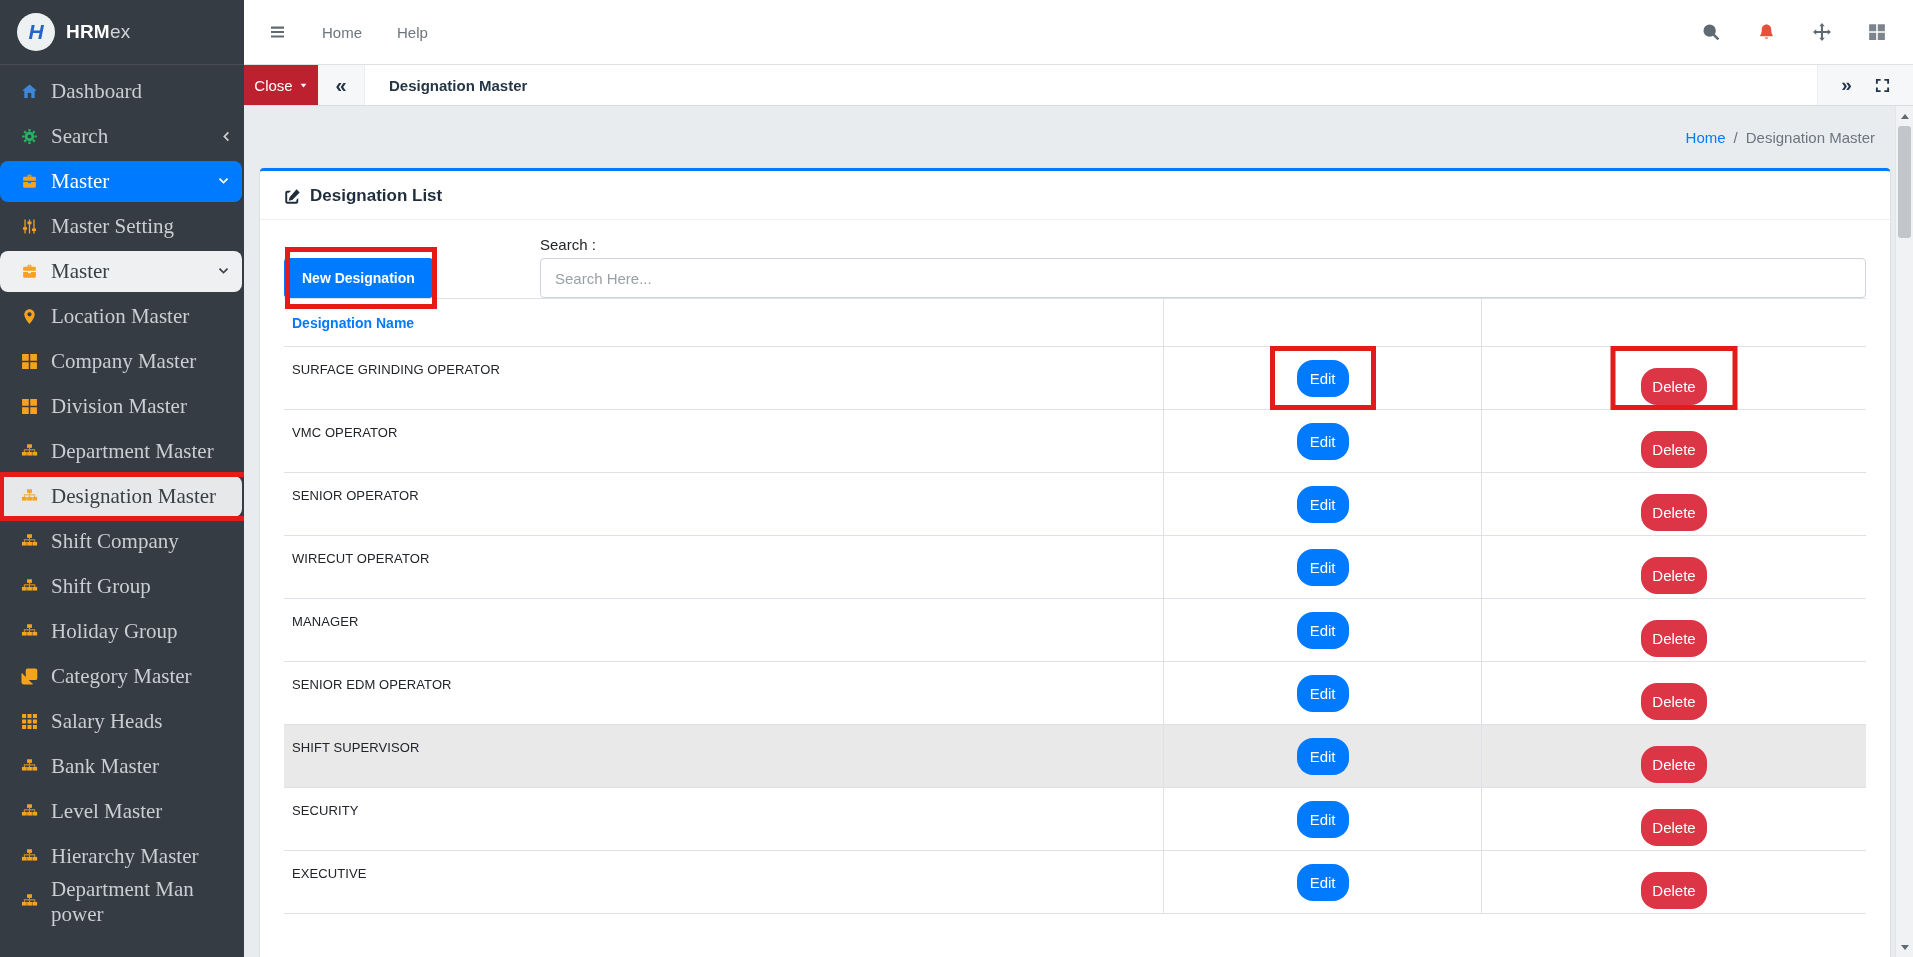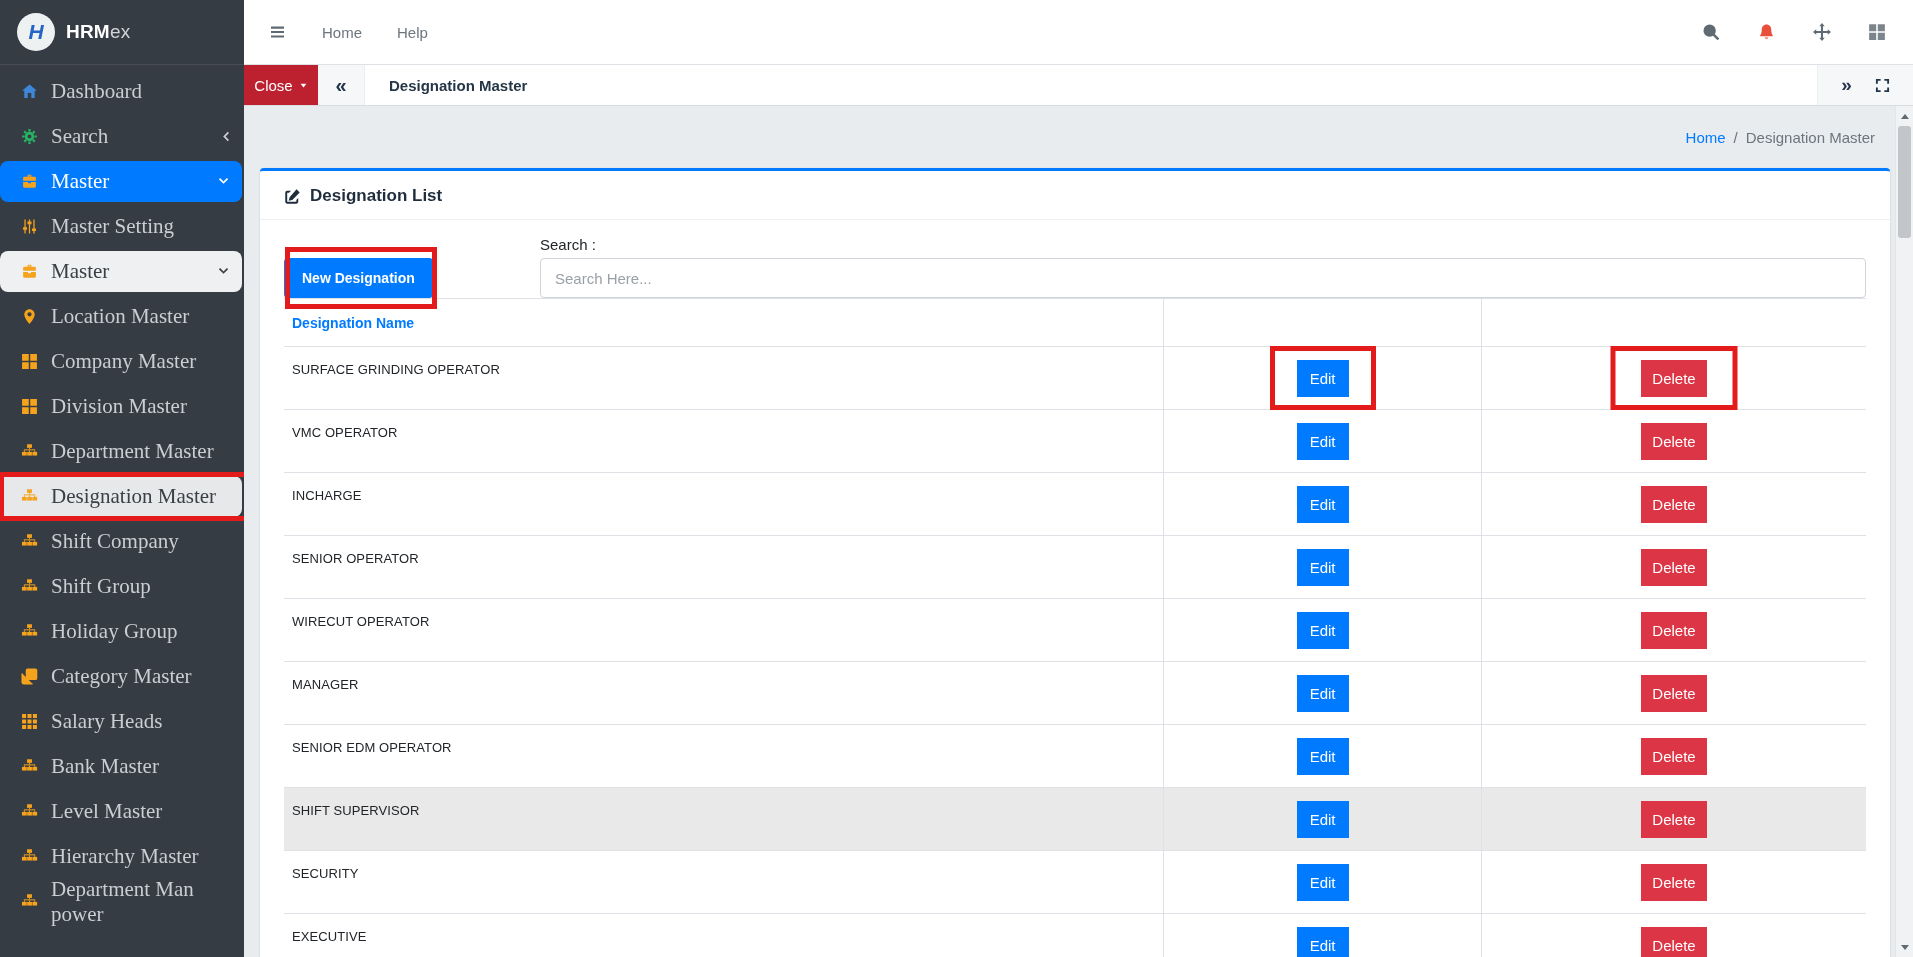--- a/index.html
+++ b/index.html
@@ -67,23 +67,23 @@
   .search-input { width:100%; height:40px; border:1px solid #ced4da; border-radius:4px; padding:0 14px; font-size:15px; color:#495057; outline:none; }
   .search-input::placeholder { color:#9aa0a6; }
 
   table.listing { width:100%; border-collapse:collapse; border-top:1px solid #dee2e6; table-layout:fixed; }
   thead th { height:48px; text-align:left; padding:0 8px; color:var(--primary,#007bff); font-size:14px; font-weight:700; border-bottom:1px solid #dee2e6; }
   tbody td { height:63px; border-bottom:1px solid #dee2e6; vertical-align:top; }
   td.c-name { padding:15px 8px 0; font-size:13px; color:#212529; letter-spacing:.1px; }
   th.c-edit, th.c-del, td.c-edit, td.c-del { border-left:1px solid #dee2e6; }
   td.c-edit, td.c-del { text-align:center; padding-top:13px; position:relative; }
   tr.hl { background:#e9e9e9; }
-  .btn { height:37px; border:none; border-radius:0; color:#fff; font-size:15px; cursor:pointer; position:relative; z-index:1; }
+  .btn { height:37px; border:none; border-radius:16px; color:#fff; font-size:15px; cursor:pointer; position:relative; z-index:1; }
   .btn-edit { background:var(--primary,#007bff); padding:0 13px; }
-  .btn-del  { background:var(--danger,#dc3545); padding:0 11px; }
+  .btn-del  { background:var(--danger,#dc3545); padding:0 11px;margin-top:8px; }
 
   
   .anno { position:absolute; border:5px solid var(--annotation,#e31b1b); pointer-events:none; z-index:4; }
   .anno-new  { left:calc(50% + 3px); top:50%; transform:translate(-50%,-50%); width:152px; height:62px; }
   .anno-edit { left:50%; top:31px; transform:translate(-50%,-50%); width:106px; height:64px; }
   .anno-del  { left:50%; top:31px; transform:translate(-50%,-50%); width:127px; height:64px; }
   .anno-side { left:-1px; top:-4px; right:-7px; bottom:-4px; }
 
   
   .scrollbar { position:absolute; right:0; top:106px; bottom:0; width:18px; background:#f1f2f4; border-left:1px solid #e3e6e8; z-index:20; }
@@ -456,25 +456,20 @@
                   <td class="c-name">SURFACE GRINDING OPERATOR</td>
                   <td class="c-edit"><span class="anno anno-edit"></span><button class="btn btn-edit">Edit</button></td>
                   <td class="c-del"><span class="anno anno-del"></span><button class="btn btn-del">Delete</button></td>
                 </tr>
                 <tr>
                   <td class="c-name">VMC OPERATOR</td>
                   <td class="c-edit"><button class="btn btn-edit">Edit</button></td>
                   <td class="c-del"><button class="btn btn-del">Delete</button></td>
                 </tr>
                 <tr>
-                  <td class="c-name">INCHARGE</td>
-                  <td class="c-edit"><button class="btn btn-edit">Edit</button></td>
-                  <td class="c-del"><button class="btn btn-del">Delete</button></td>
-                </tr>
-                <tr>
                   <td class="c-name">SENIOR OPERATOR</td>
                   <td class="c-edit"><button class="btn btn-edit">Edit</button></td>
                   <td class="c-del"><button class="btn btn-del">Delete</button></td>
                 </tr>
                 <tr>
                   <td class="c-name">WIRECUT OPERATOR</td>
                   <td class="c-edit"><button class="btn btn-edit">Edit</button></td>
                   <td class="c-del"><button class="btn btn-del">Delete</button></td>
                 </tr>
                 <tr>

